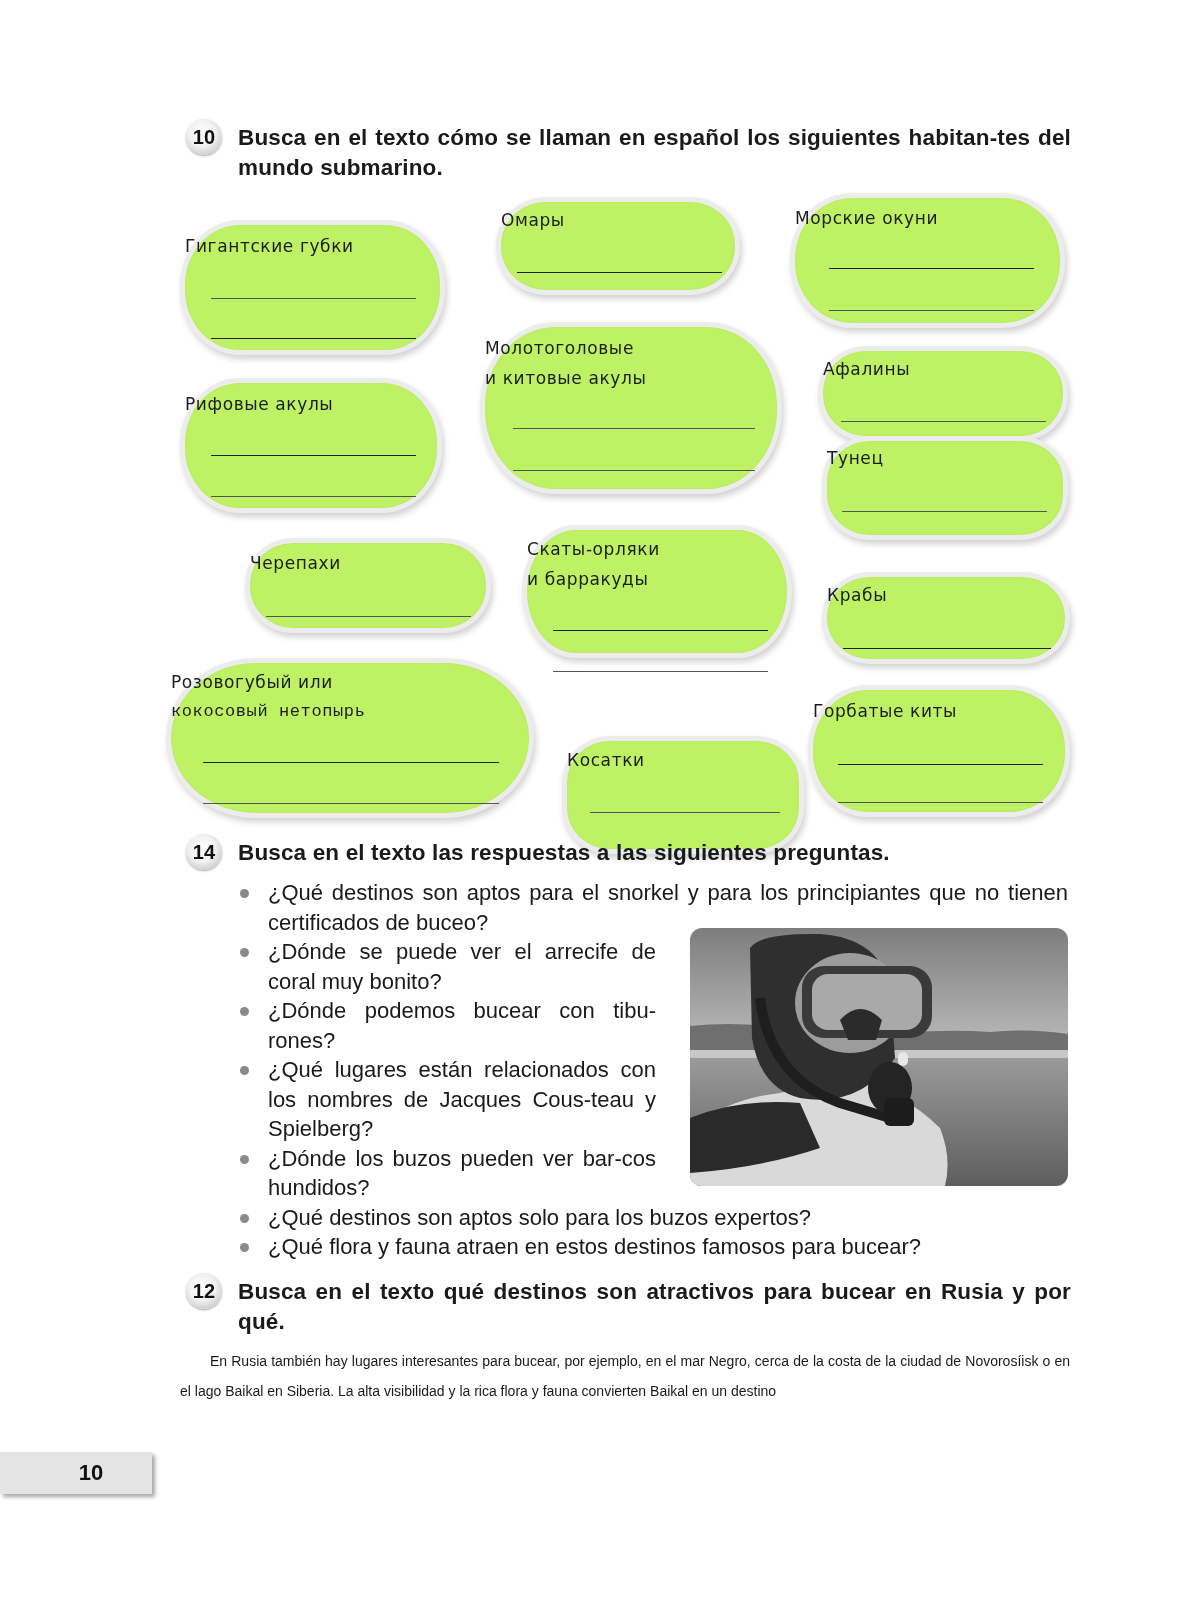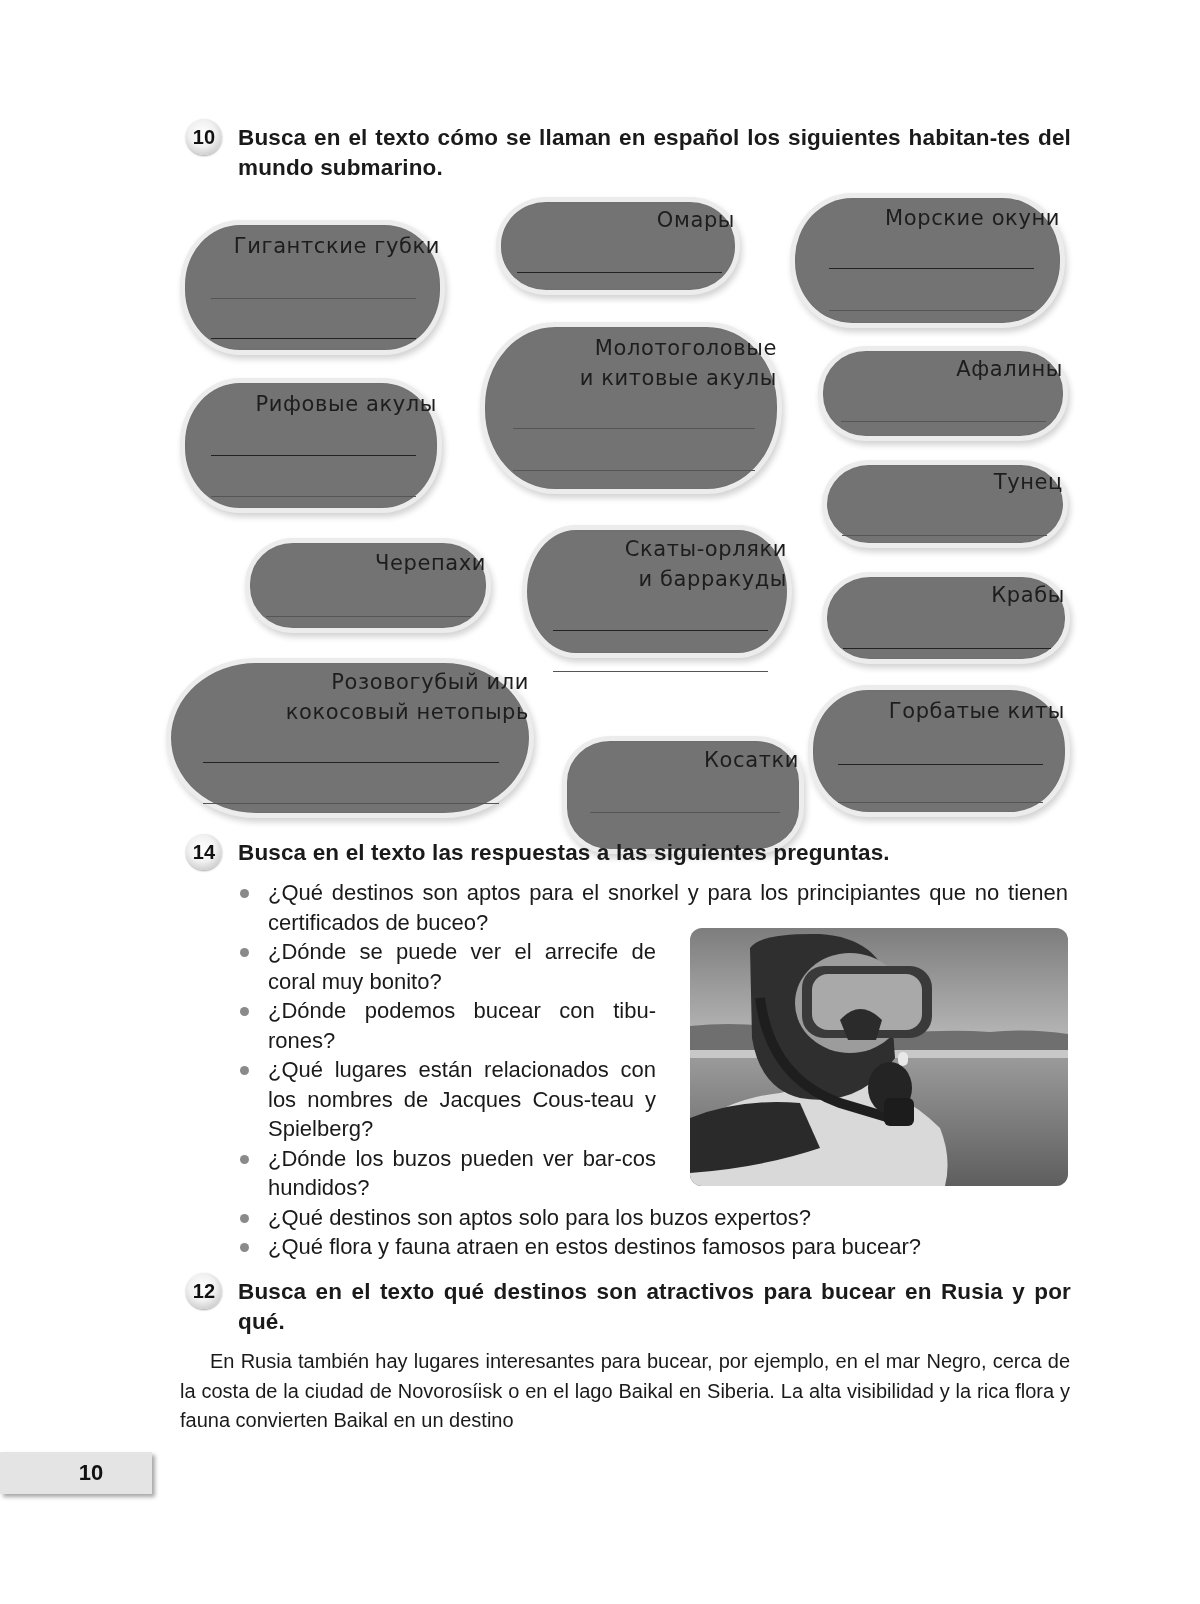--- a/index.html
+++ b/index.html
@@ -3,30 +3,30 @@
 <meta charset="utf-8">
 <style>
   html, body { margin: 0; padding: 0; background: #ffffff; }
   body { width: 1200px; height: 1604px; position: relative; overflow: hidden; color: #1a1a1a; }
   .ex-head { position: absolute; left: 186px; width: 885px; font-family: "Liberation Sans", sans-serif; font-weight: bold; font-size: 22.5px; line-height: 30px; letter-spacing: 0.15px; }
   .ex-num { position: absolute; left: 0; top: -4px; width: 36px; height: 36px; border-radius: 50%;
     background: radial-gradient(circle at 45% 40%, #ffffff 0%, #f1f1f1 45%, #cfcfcf 75%, #9d9d9d 100%);
     box-shadow: 0 1px 2px rgba(0,0,0,0.35);
     font-family: "Liberation Sans", sans-serif; font-weight: bold; font-size: 20px; line-height: 36px; text-align: center; color: #111; }
   .ex-text { position: absolute; left: 52px; top: 0; width: 833px; text-align: justify; }
-  .bubble { position: absolute; background: #737373; border: 5px solid #ececec; box-sizing: border-box;
+  .bubble { position: absolute; background: #bef264; border: 5px solid #ececec; box-sizing: border-box;
     box-shadow: 2px 4px 6px rgba(0,0,0,0.18), inset 0 0 2px rgba(0,0,0,0.08);
-    font-family: "DejaVu Sans", sans-serif; font-size: 21px; line-height: 30px; text-align: right; color: #1d1d1d; }
+    font-family: "DejaVu Sans", sans-serif; font-size: 17px; line-height: 30px; text-align: left; color: #1d1d1d; }
   .bubble .lbl { position: absolute; left: 0; right: 0; letter-spacing: 0.6px; }
   .bubble .line { position: absolute; height: 0; border-top: 1.5px solid #222; }
   .bubble .line.thin { border-top: 1px solid #555; }
   .q-list { position: absolute; left: 240px; top: 878px; font-family: "Liberation Sans", sans-serif; font-size: 22px; line-height: 29.5px; }
   .q-item { position: relative; padding-left: 28px; text-align: justify; }
   .q-item::before { content: ""; position: absolute; left: 0; top: 11px; width: 9px; height: 9px; border-radius: 50%; background: #8a8a8a; }
-  .para { position: absolute; left: 180px; top: 1347px; width: 890px; font-family: "Liberation Sans", sans-serif; font-size: 20px; line-height: 29.5px; text-align: justify; text-indent: 30px; }
+  .para { position: absolute; left: 180px; top: 1347px; width: 890px; font-family: "Liberation Sans", sans-serif; font-size: 14px; line-height: 29.5px; text-align: justify; text-indent: 30px; }
   .photo { position: absolute; left: 690px; top: 928px; width: 378px; height: 258px; border-radius: 12px; overflow: hidden; }
   .page-tab { position: absolute; left: 0; top: 1452px; width: 152px; height: 42px; background: #e4e4e4; box-shadow: 3px 3px 4px rgba(0,0,0,0.35);
     font-family: "Liberation Sans", sans-serif; font-weight: bold; font-size: 22px; line-height: 42px; text-align: center; color: #111; padding-left: 30px; box-sizing: border-box; }
 </style>
 </head>
 <body>
 
 <div class="ex-head" style="top:123px;">
   <div class="ex-num">10</div>
   <div class="ex-text">Busca en el texto cómo se llaman en español los siguientes habitan-tes del mundo submarino.</div>
@@ -60,21 +60,21 @@
   <div class="lbl" style="top:36px;">и китовые акулы</div>
   <div class="line thin" style="left:28px;width:242px;top:101px;"></div>
   <div class="line thin" style="left:28px;width:242px;top:143px;"></div>
 </div>
 
 <div class="bubble" style="left:818px;top:346px;width:250px;height:95px;border-radius:48px/46px;">
   <div class="lbl" style="top:3px;">Афалины</div>
   <div class="line thin" style="left:18px;width:205px;top:70px;"></div>
 </div>
 
-<div class="bubble" style="left:822px;top:460px;width:246px;height:88px;border-radius:48px/45px;">
+<div class="bubble" style="left:822px;top:436px;width:246px;height:104px;border-radius:48px/45px;">
   <div class="lbl" style="top:2px;">Тунец</div>
   <div class="line thin" style="left:15px;width:205px;top:70px;"></div>
 </div>
 
 <div class="bubble" style="left:245px;top:538px;width:246px;height:95px;border-radius:48px/46px;">
   <div class="lbl" style="top:5px;">Черепахи</div>
   <div class="line thin" style="left:16px;width:205px;top:73px;"></div>
 </div>
 
 <div class="bubble" style="left:522px;top:525px;width:270px;height:133px;border-radius:66px/82px;">
@@ -84,21 +84,21 @@
   <div class="line thin" style="left:26px;width:215px;top:141px;"></div>
 </div>
 
 <div class="bubble" style="left:822px;top:572px;width:248px;height:92px;border-radius:48px/45px;">
   <div class="lbl" style="top:3px;">Крабы</div>
   <div class="line" style="left:16px;width:208px;top:71px;"></div>
 </div>
 
 <div class="bubble" style="left:166px;top:658px;width:368px;height:160px;border-radius:90px/80px;">
   <div class="lbl" style="top:4px;">Розовогубый или</div>
-  <div class="lbl" style="top:34px;">кокосовый нетопырь</div>
+  <div class="lbl" style="top:34px;font-family:Liberation Mono, monospace;">кокосовый нетопырь</div>
   <div class="line" style="left:32px;width:296px;top:99px;"></div>
   <div class="line thin" style="left:32px;width:296px;top:140px;"></div>
 </div>
 
 <div class="bubble" style="left:562px;top:725px;width:242px;height:118px;border-radius:48px/46px;margin-top:11px;">
   <div class="lbl" style="top:4px;">Косатки</div>
   <div class="line thin" style="left:23px;width:190px;top:71px;"></div>
 </div>
 
 <div class="bubble" style="left:808px;top:685px;width:262px;height:132px;border-radius:60px/64px;">

